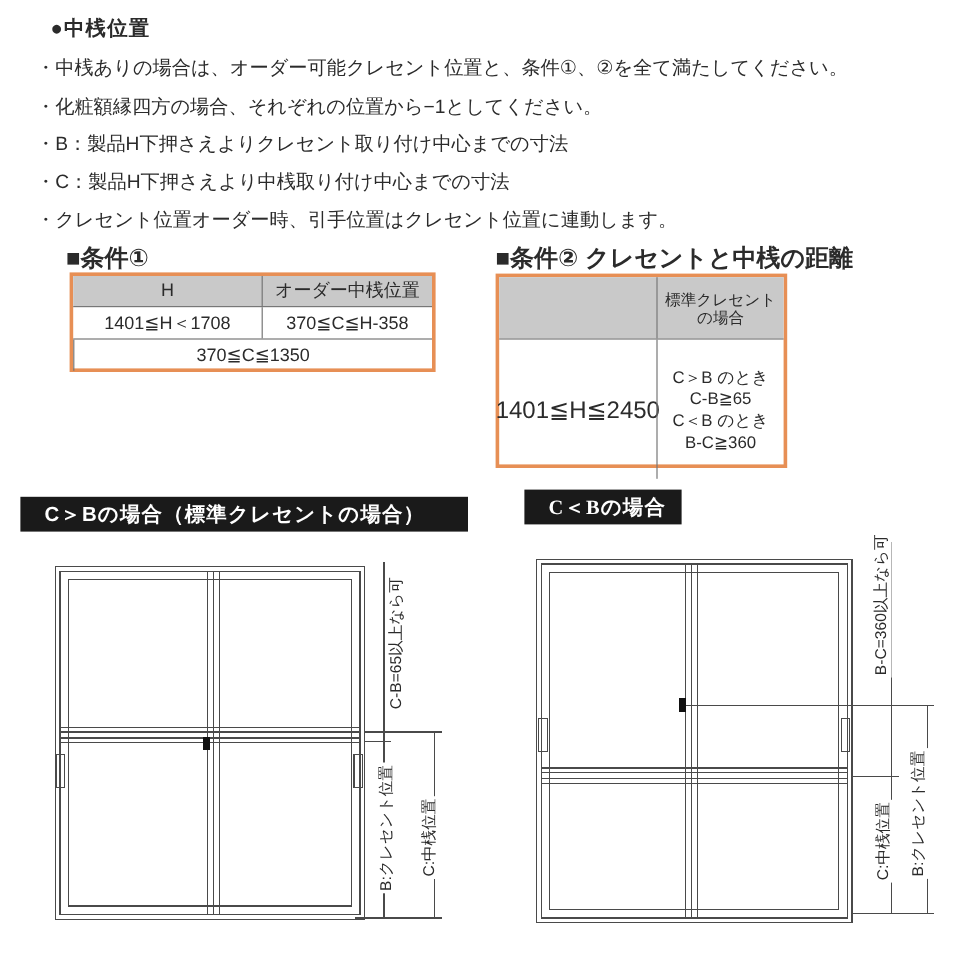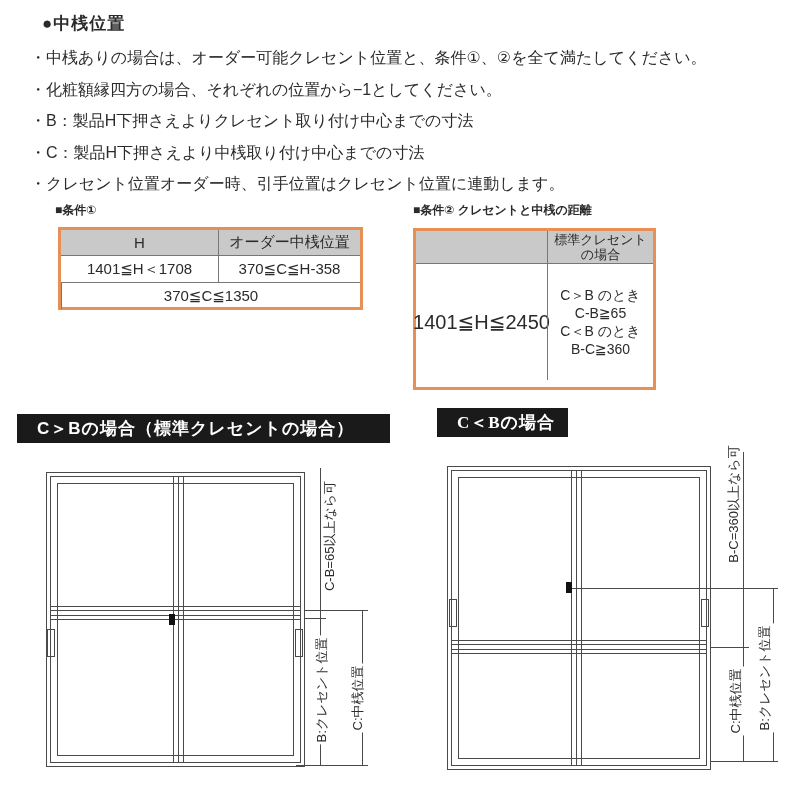--- a/index.html
+++ b/index.html
@@ -10,37 +10,37 @@
   }
   .abs { position:absolute; }
 
   
   .main-title { left:14px; top:12px; font-size:17px; font-weight:bold; letter-spacing:1px;margin-left:28px; }
   .bullet-list { left:30px; top:42px; width:760px; list-style:none; margin:0; padding:0; }
   .bullet-list li { display:flex; line-height:31.6px; font-size:16px; }
   .bullet-list .marker { width:16px; flex:0 0 16px; }
 
   
-  .cond-heading { font-size:12px; font-weight:bold; }
+  .cond-heading { font-size:20px; font-weight:bold; }
 
   
   .t1 { left:58px; top:227px; width:305px; height:83px;
         border:3px solid var(--table_border,#e78f55); box-sizing:border-box; background:#fff; }
   .t1 .row { display:flex; width:100%; }
   .t1 .hrow { height:25px; background:var(--table_header_bg,#c9c9c9); }
   .t1 .brow { height:26px; border-top:1px solid #777; }
   .t1 .cell { display:flex; align-items:center; justify-content:center; font-size:15px; }
   .t1 .ca { width:157px; }
   .t1 .cb { flex:1; border-left:1px solid #777; }
 
   
   .t2 { left:413px; top:228px; width:243px; height:162px;
         border:3px solid var(--table_border,#e78f55); box-sizing:border-box; background:#fff; }
   .t2 .row { display:flex; width:100%; }
-  .t2 .hrow { height:32px; background:var(--table_header_bg,#c9c9c9); }
+  .t2 .hrow { height:51px; background:var(--table_header_bg,#c9c9c9); }
   .t2 .brow { height:116px; border-top:1px solid #777; }
   .t2 .ca { width:131px; display:flex; align-items:center; justify-content:center; font-size:20px; }
   .t2 .cb { flex:1; border-left:1px solid #777; display:flex; flex-direction:column;
             align-items:center; justify-content:center; text-align:center; }
   .t2 .hrow .cb { font-size:13px; line-height:15px; white-space:pre-line; }
   .t2 .cond-group { font-size:14px; line-height:18px; }
   .t2 .cond-group + .cond-group { }
 
   
   .diagram-title { background:var(--title_bar_bg,#1a1a1a); color:var(--title_bar_text,#ffffff);

